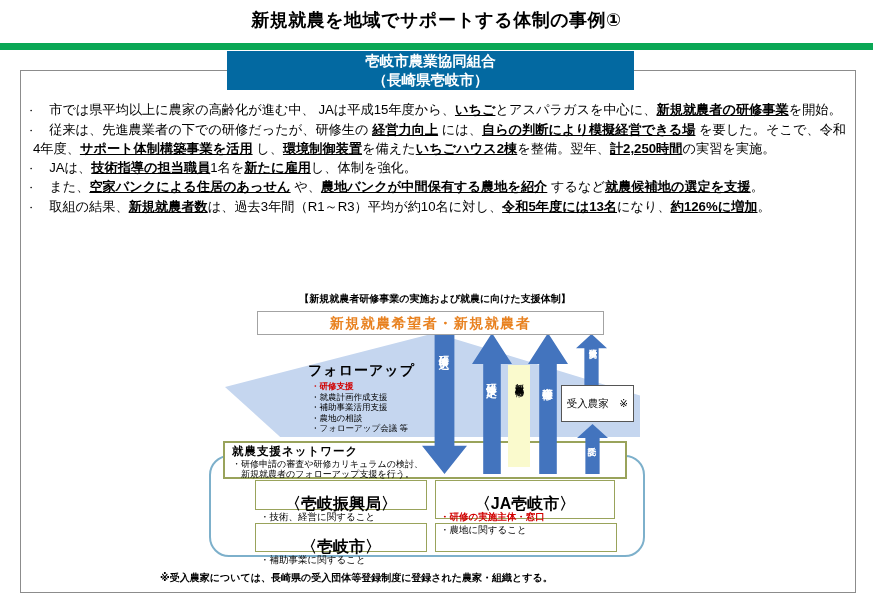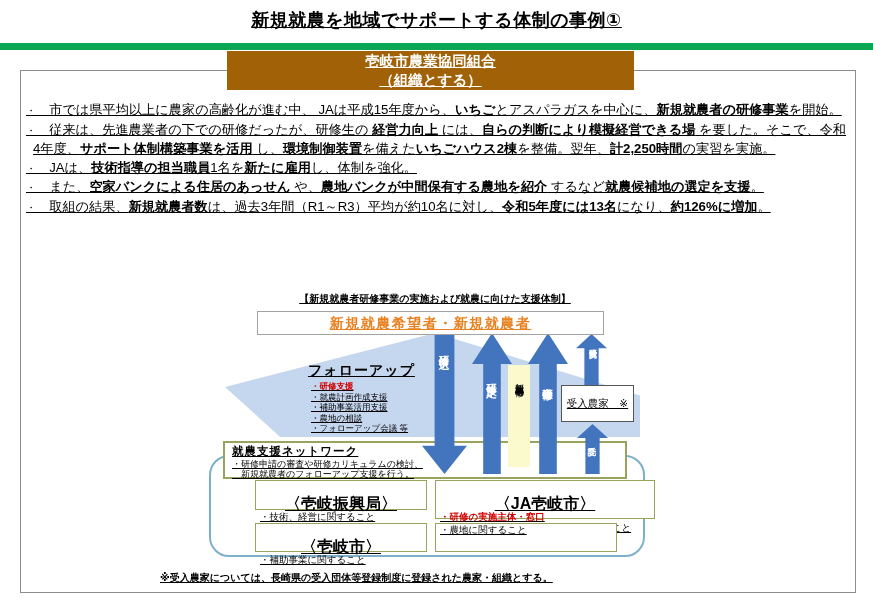--- a/index.html
+++ b/index.html
@@ -1,21 +1,21 @@
 <!DOCTYPE html>
 <html><head>
 <meta charset="utf-8">
 <style>
   html,body{margin:0;padding:0;}
   body{
     width:873px;height:605px;position:relative;background:#ffffff;
     font-family:"Liberation Sans","DejaVu Sans",sans-serif;color:#000;
     overflow:hidden;
   }
-  .abs{position:absolute;text-decoration:underline;}
+  .abs{position:absolute;}
   
   #page-title{top:8px;left:0;width:873px;text-align:center;font-size:18px;font-weight:bold;letter-spacing:.5px;}
   #green-line{top:43px;left:0;width:873px;height:7px;}
   #content-box{top:70px;left:20px;width:834px;height:521px;border:1px solid #8c8c8c;background:#fff;}
   #green-banner{top:51px;left:227px;width:407px;height:39px;z-index:6;color:#fff;font-weight:bold;
     font-size:14.5px;text-align:center;line-height:19px;padding-top:1px;box-sizing:border-box;}
   
   #bullets{top:101px;left:26px;width:822px;font-size:13.2px;line-height:18.6px;z-index:2;}
   .bullet{padding-left:7px;text-indent:-7px;}
   .marker{font-size:10px;}
@@ -53,34 +53,34 @@
   #network-box{top:441px;left:223px;width:404px;height:38px;background:#fff;border:2px solid #99a35b;z-index:2;
     box-sizing:border-box;padding:1px 0 0 7px;}
   #network-title{font-size:11.5px;font-weight:bold;letter-spacing:1px;}
   .network-line{font-size:9px;line-height:10px;}
   #blue-rect{top:455px;left:209px;width:436px;height:102px;border:2px solid #7db0cb;border-radius:20px;z-index:1;box-sizing:border-box;}
   .org-box{background:#fff;border:1.5px solid #99a35b;z-index:3;box-sizing:border-box;}
   .org-title{text-align:center;font-size:16px;font-weight:bold;line-height:14px;margin-top:16px;}
   .org-item{font-size:9.5px;line-height:11px;padding-left:4px;}
   .red{color:#d10000;font-weight:bold;}
   #org-box-0{top:480px;left:255px;width:172px;height:30px;}
-  #org-box-1{top:480px;left:435px;width:220px;height:39px;}
+  #org-box-1{top:480px;left:435px;width:180px;height:39px;}
   #org-box-2{top:523px;left:255px;width:172px;height:29px;}
   #org-box-3{top:523px;left:435px;width:182px;height:29px;}
   #diagram-note{top:571px;left:160px;width:550px;font-size:10px;font-weight:600;z-index:3;}
 </style>
 </head>
 <body>
 
 <div class="abs" id="page-title">新規就農を地域でサポートする体制の事例①</div>
 <div class="abs" id="green-line" style="background: rgb(10, 167, 85);"></div>
 <div class="abs" id="content-box"></div>
-<div class="abs" id="green-banner" style="background: #a16207;">
+<div class="abs" id="green-banner" style="background: #0369a1;">
   <div>壱岐市農業協同組合</div>
-  <div>（組織とする）</div>
+  <div>（長崎県壱岐市）</div>
 </div>
 
 <div class="abs" id="bullets">
     <div class="bullet"><span class="marker">・</span><span class="pl">　市では県平均以上に農家の高齢化が進む中、 JAは平成15年度から、</span><span class="bu">いちご</span><span class="pl">とアスパラガスを中心に、</span><span class="bu">新規就農者の研修事業</span><span class="pl">を開始。</span></div>
     <div class="bullet"><span class="marker">・</span><span class="pl">　従来は、先進農業者の下での研修だったが、研修生の </span><span class="bu">経営力向上</span><span class="pl"> には、</span><span class="bu">自らの判断により模擬経営できる場</span><span class="pl"> を要した。そこで、令和4年度、</span><span class="bu">サポート体制構築事業を活用</span><span class="pl"> し、</span><span class="bu">環境制御装置</span><span class="pl">を備えた</span><span class="bu">いちごハウス2棟</span><span class="pl">を整備。翌年、</span><span class="bu">計2,250時間</span><span class="pl">の実習を実施。</span></div>
     <div class="bullet"><span class="marker">・</span><span class="pl">　JAは、</span><span class="bu">技術指導の担当職員</span><span class="pl">1名を</span><span class="bu">新たに雇用</span><span class="pl">し、体制を強化。</span></div>
     <div class="bullet"><span class="marker">・</span><span class="pl">　また、</span><span class="bu">空家バンクによる住居のあっせん</span><span class="pl"> や、</span><span class="bu">農地バンクが中間保有する農地を紹介</span><span class="pl"> するなど</span><span class="bu">就農候補地の選定を支援</span><span class="pl">。</span></div>
     <div class="bullet"><span class="marker">・</span><span class="pl">　取組の結果、</span><span class="bu">新規就農者数</span><span class="pl">は、過去3年間（R1～R3）平均が約10名に対し、</span><span class="bu">令和5年度には13名</span><span class="pl">になり、</span><span class="bu">約126%に増加</span><span class="pl">。</span></div>
   </div>
 

